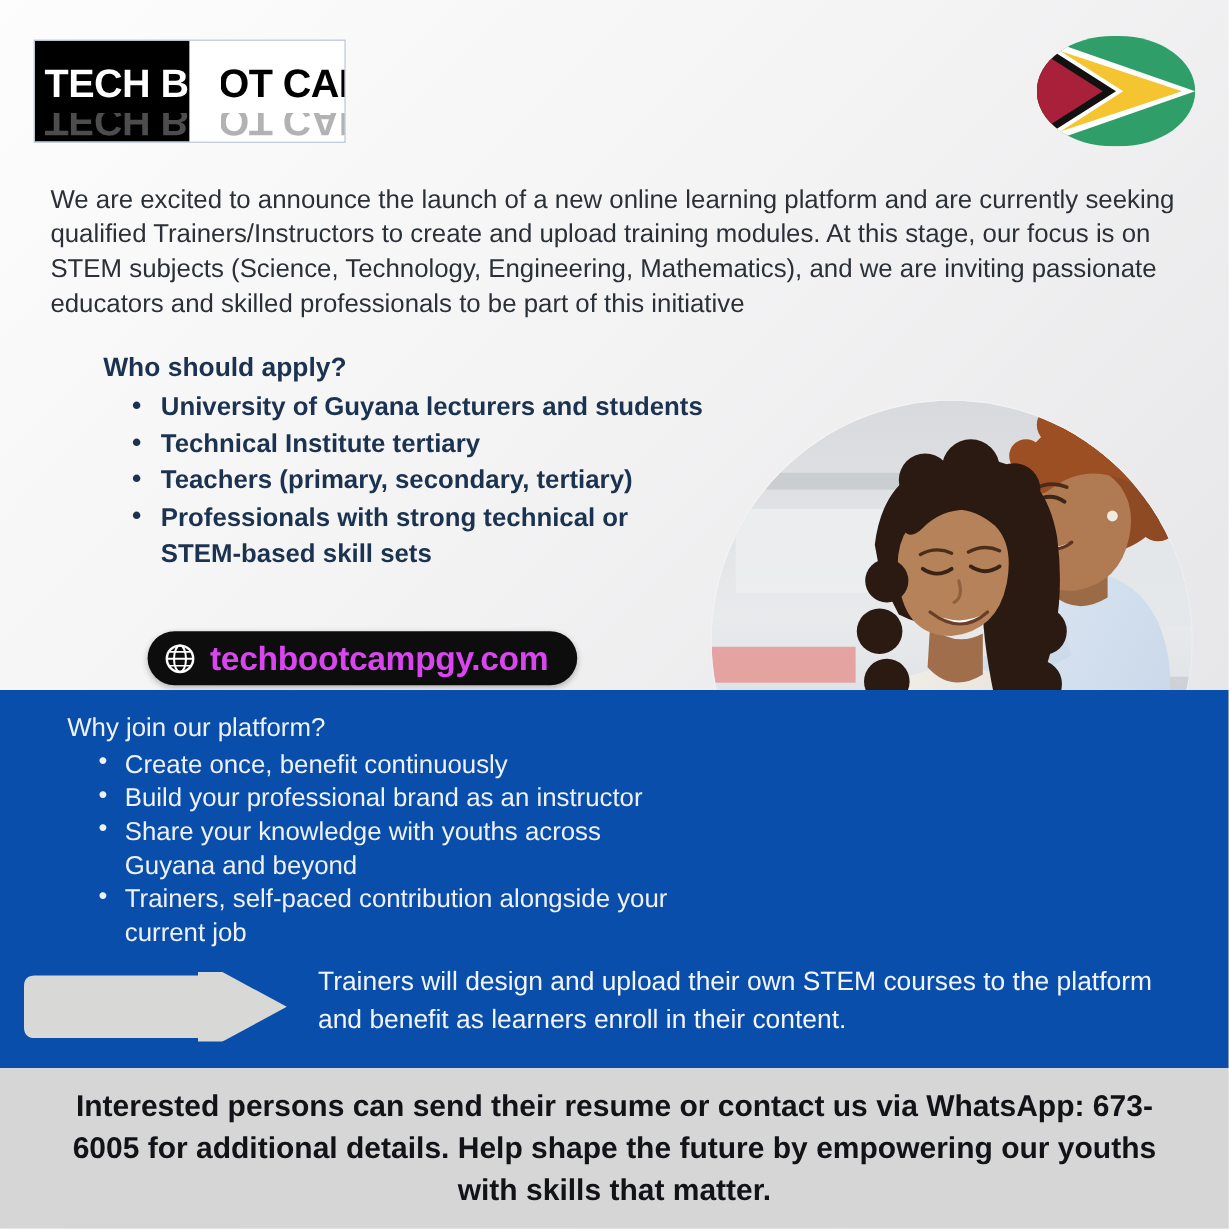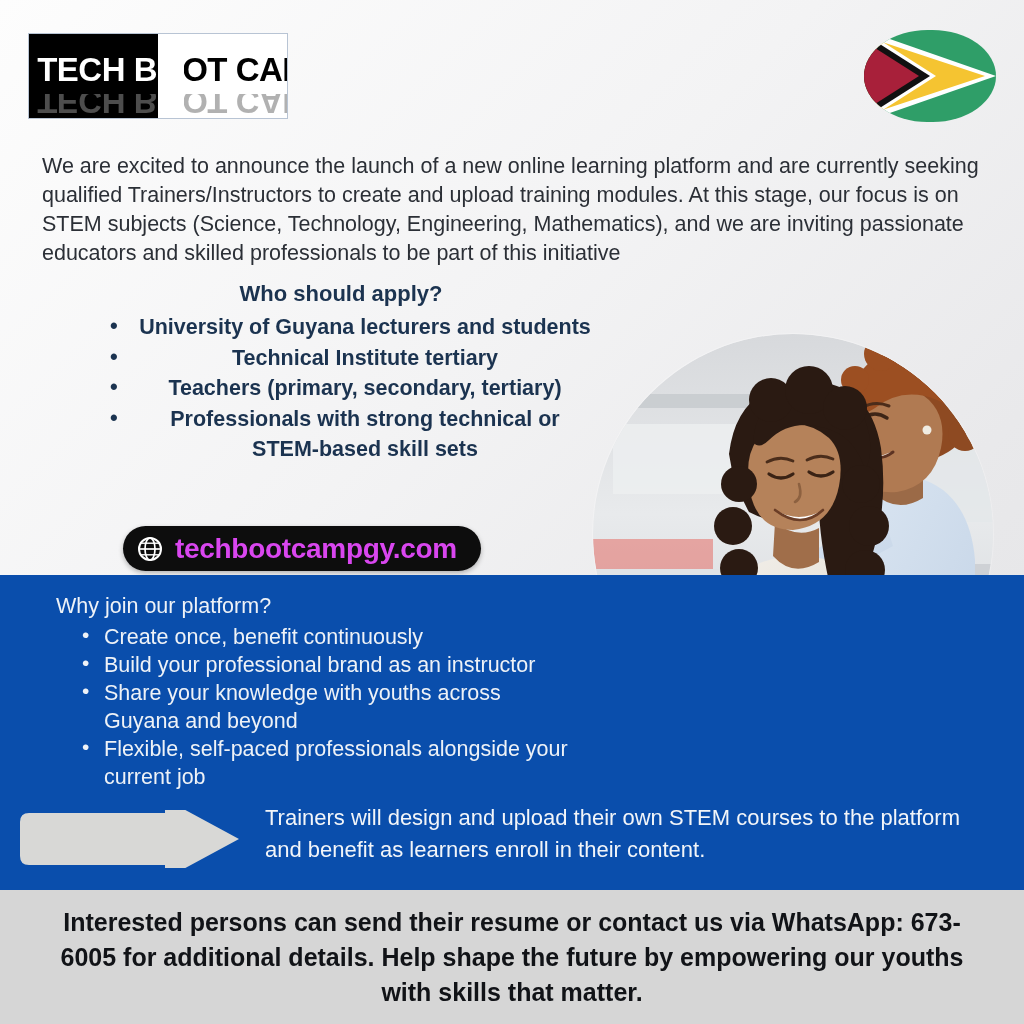--- a/index.html
+++ b/index.html
@@ -73,21 +73,21 @@
   
   .intro {
     position:absolute; left:42px; top:152px; width:948px;
     text-align:left;
     color:#2b2f36;
     font-size:21.5px;
     line-height:29px;
   }
 
   
-  .apply-block { position:absolute; left:86px; top:280px; width:510px;text-align:center; }
+  .apply-block { position:absolute; left:86px; top:292px; width:510px; }
   .apply-title {
     color:#1b3350; font-weight:bold; font-size:22px; line-height:28px;
     margin-bottom:4px;
   }
   .apply-list { list-style:none; padding-left:20px; }
   .apply-list li {
     position:relative; padding-left:28px;
     color:#1b3350; font-weight:bold; font-size:21.5px; line-height:30.5px;
     margin-bottom:0px;
   }
@@ -325,21 +325,21 @@
   </div>
 
   <div class="blue-band"></div>
 
   <div class="why-block">
     <div class="why-title">Why join our platform?</div>
     <ul class="why-list">
       <li>Create once, benefit continuously</li>
       <li>Build your professional brand as an instructor</li>
       <li>Share your knowledge with youths across Guyana and beyond</li>
-      <li>Flexible, self-paced professionals alongside your current job</li>
+      <li>Trainers, self-paced contribution alongside your current job</li>
     </ul>
   </div>
 
   <div class="arrow">
     <svg width="232" height="58" viewBox="0 0 232 58">
       <path d="M12 12 q0 -9 9 -9 l136 0 l0 -14 l74 40 l-74 40 l0 -14 l-136 0 q-9 0 -9 -9 z" fill="#d8d8d6"></path>
     </svg>
   </div>
 
   <p class="arrow-text">Trainers will design and upload their own STEM courses to the platform and benefit as learners enroll in their content.</p>

